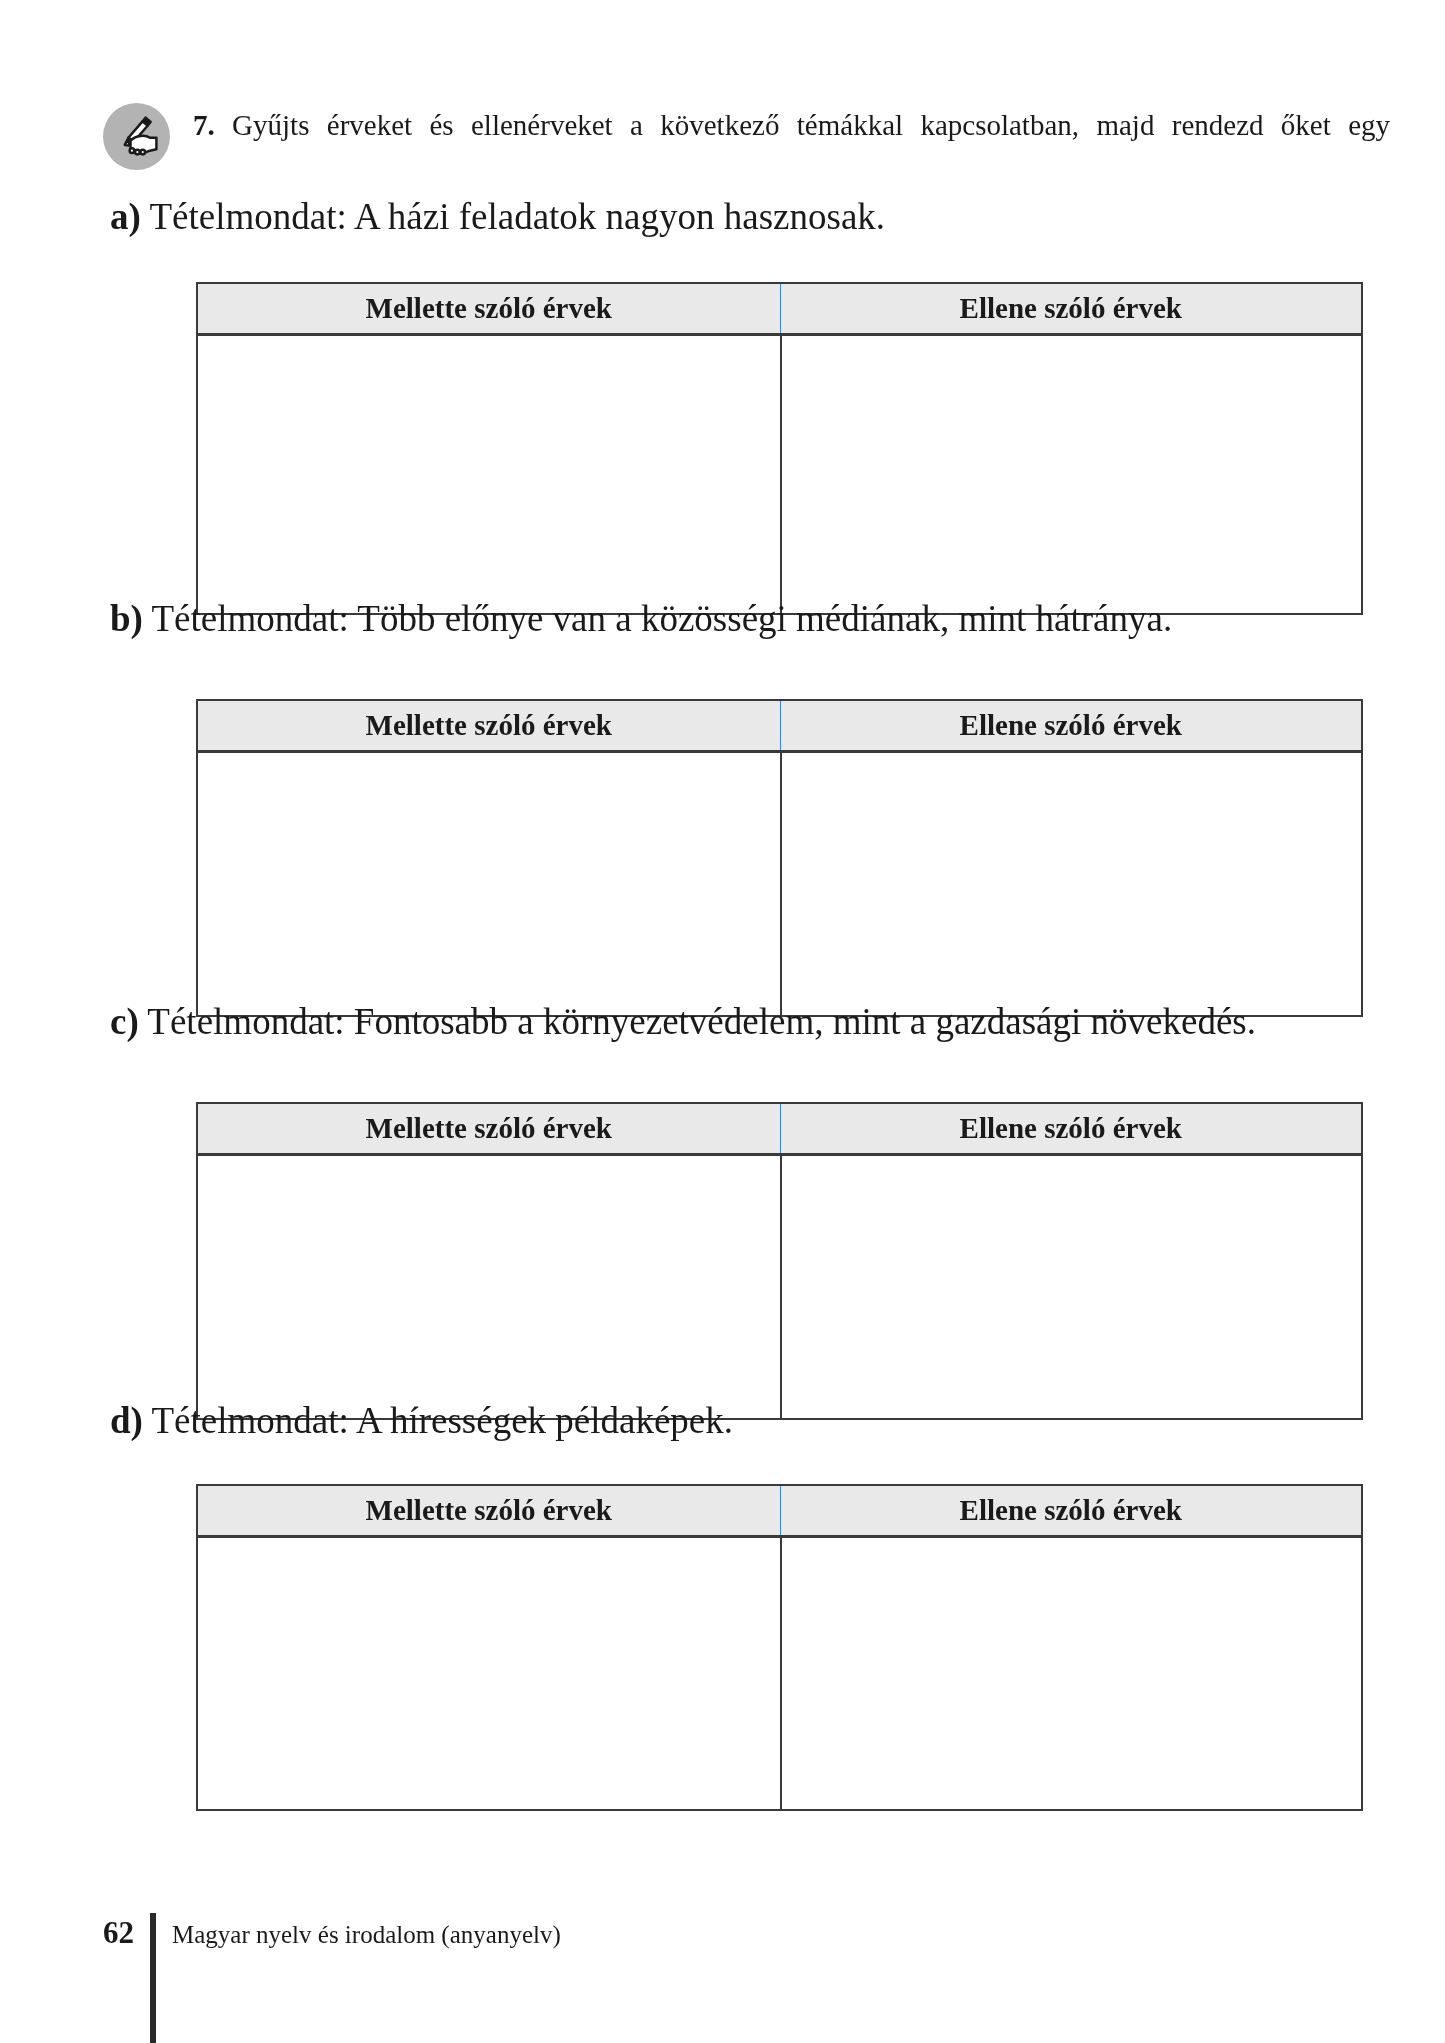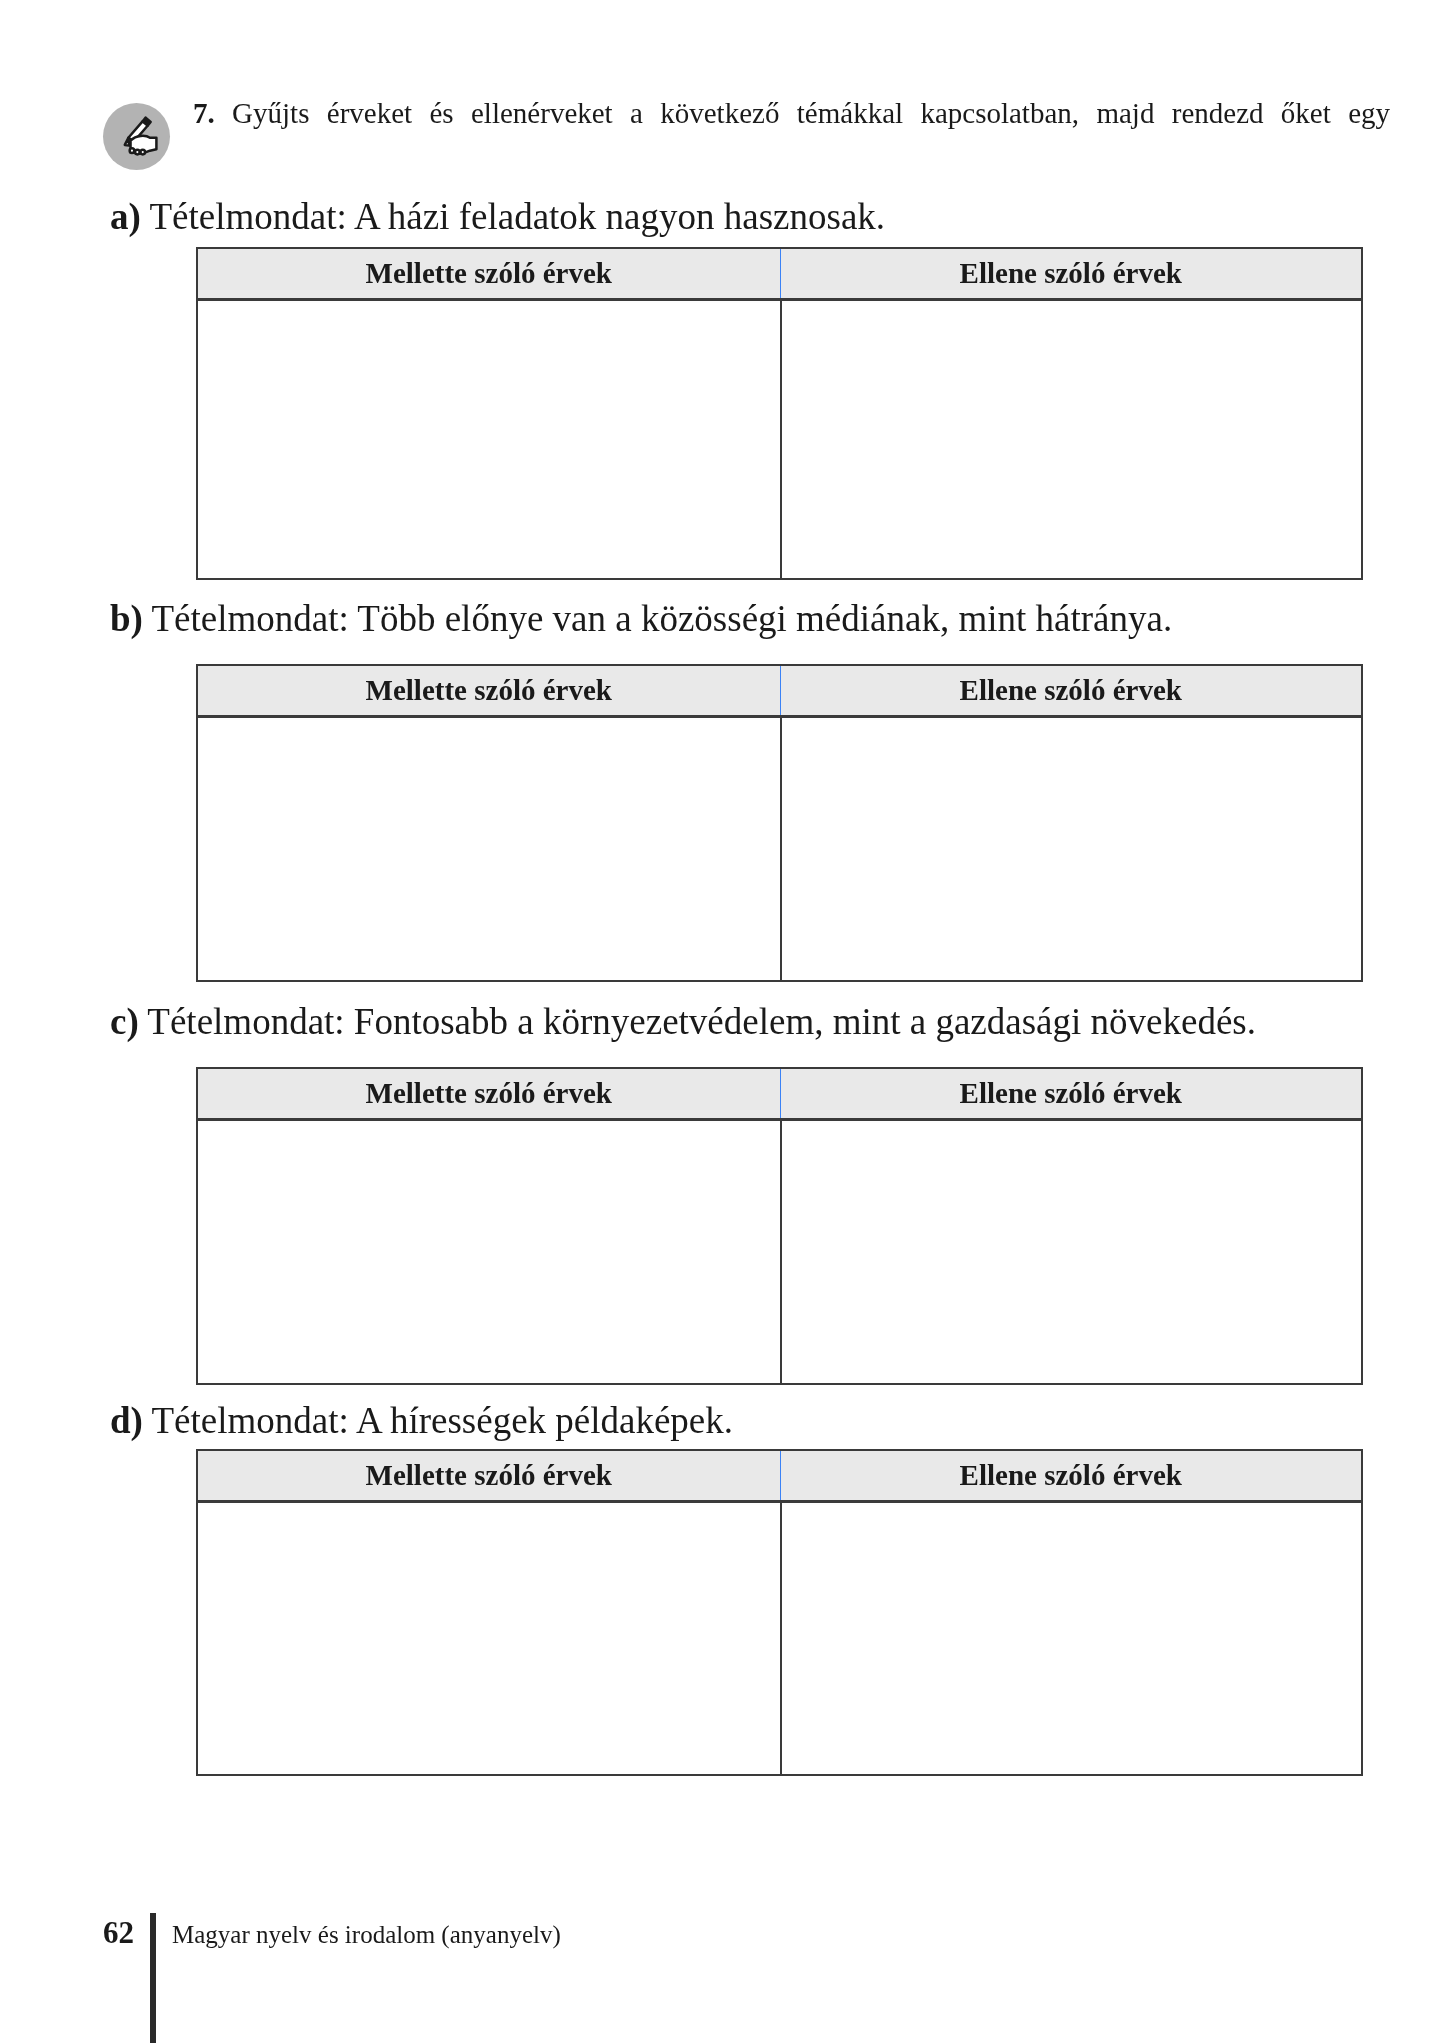--- a/index.html
+++ b/index.html
@@ -38,20 +38,21 @@
     left: 193px;
     top: 96px;
     width: 1197px;
     font-size: 29px;
     line-height: 34px;
   }
   .instruction .line1 {
     text-align: justify;
     text-align-last: justify;
     white-space: normal;
+    margin-top: 12px;
   }
   .instruction .line2 {
     text-align: left;
   }
   .ex-num { font-weight: bold; }
 
   
   .section-title {
     position: absolute;
     left: 110px;
@@ -67,20 +68,21 @@
   .title-d { top: 1404px; }
 
   
   .arg-table {
     position: absolute;
     left: 196px;
     width: 1167px;
     box-sizing: border-box;
     border: 2px solid #3a3a3a;
     background: #ffffff;
+    margin-top: 35px;
   }
   .tbl-a { top: 247px; }
   .tbl-b { top: 664px; }
   .tbl-c { top: 1067px; }
   .tbl-d { top: 1449px; }
 
   .hdr-row {
     display: flex;
     background: #e9e9e9;
     border-bottom: 3px solid #3a3a3a;

